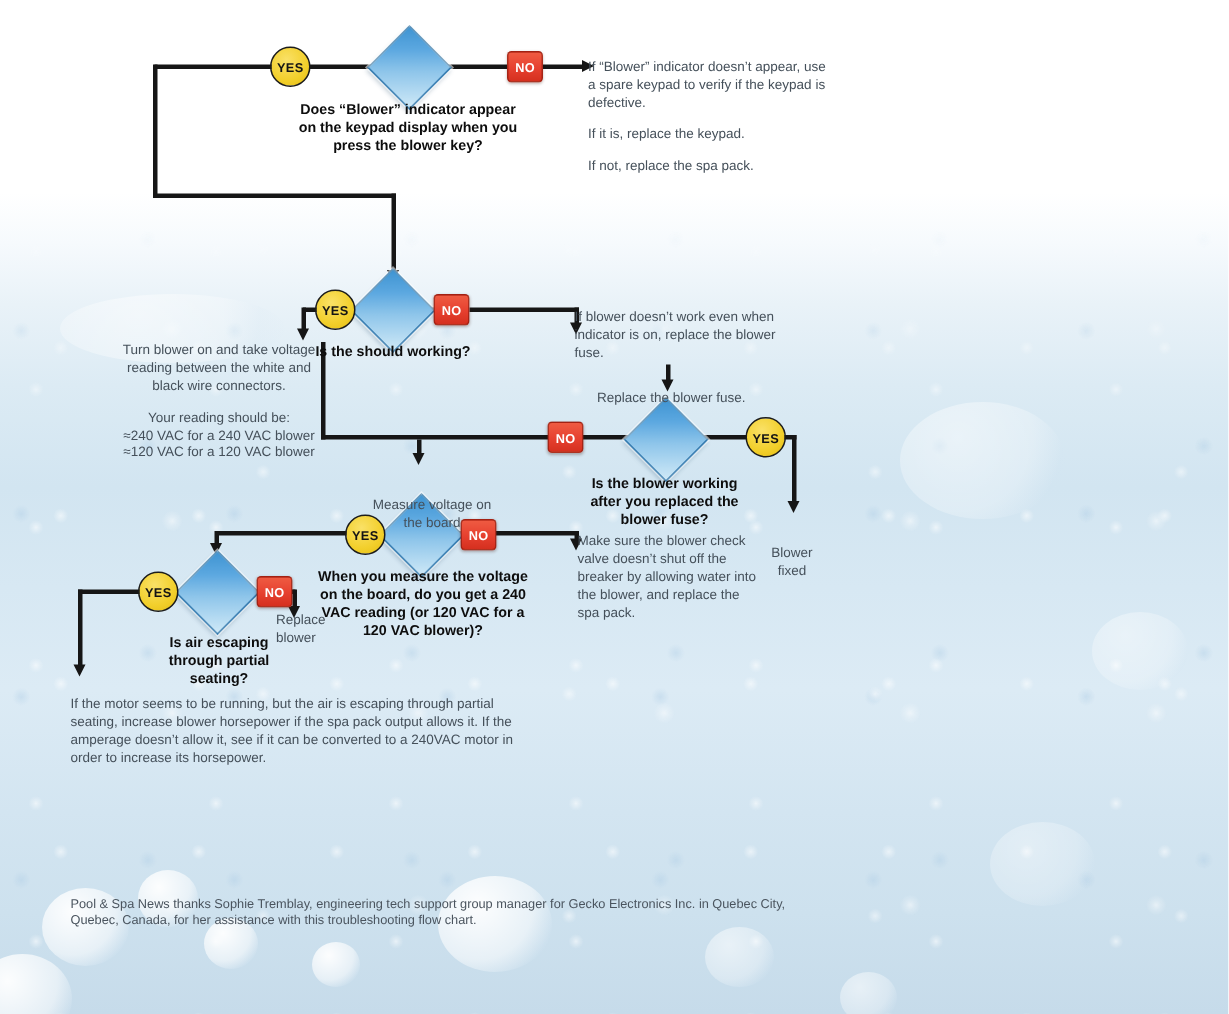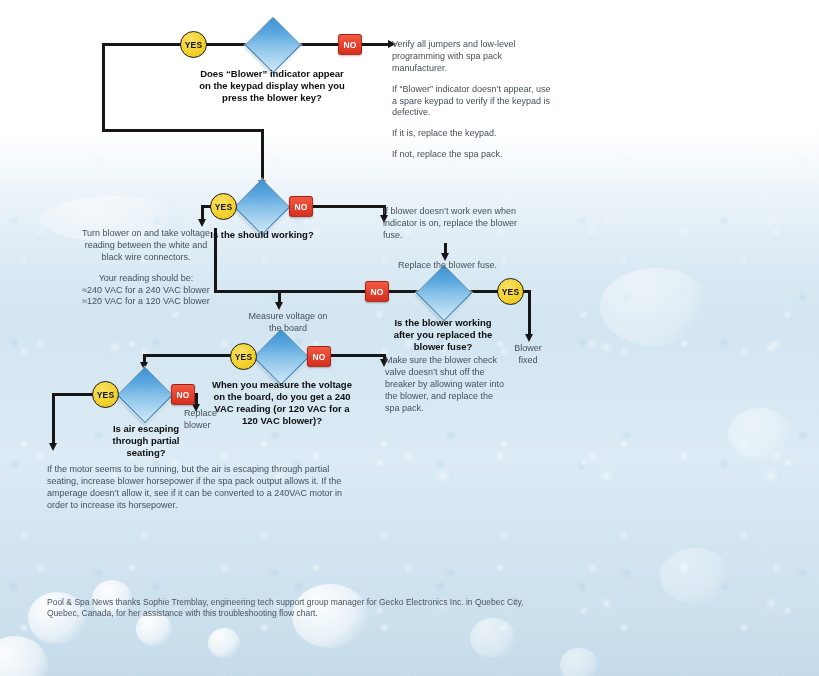--- a/index.html
+++ b/index.html
@@ -62,21 +62,21 @@
   }
   
   .q{
     position:absolute;font-weight:bold;color:#0d0d0d;
     font-size:9.5px;line-height:1.28;text-align:center;
   }
   .note{position:absolute;font-size:9px;line-height:1.32;color:#45505a;}
   .note p{margin:0 0 9px 0;}
   .note p:last-child{margin-bottom:0;}
   .right{text-align:center;}
-  .center{text-align:center;}
+  .center{text-align:center;margin-top:20px;}
   .credit{position:absolute;font-size:8.5px;color:#4a545e;line-height:1.35;}
 </style>
 </head>
 <body>
 
 <div class="canvas">
   <div class="bg"></div>
   <div class="speckles"></div>
 
   <div class="bubble" style="left:28px;top:592px;width:58px;height:52px"></div>
@@ -180,21 +180,20 @@
         <span>NO</span>
       </div>
 
     <div class="q" style="left:196px;top:68px;width:152px">Does “Blower” indicator appear on the keypad display when you press the blower key?</div>
     <div class="q" style="left:205px;top:229px;width:114px">Is the should working?</div>
     <div class="q" style="left:383px;top:317px;width:120px">Is the blower working after you replaced the blower fuse?</div>
     <div class="q" style="left:212px;top:379px;width:140px">When you measure the voltage on the board, do you get a 240 VAC reading (or 120 VAC for a 120 VAC blower)?</div>
     <div class="q" style="left:96px;top:423px;width:100px">Is air escaping through partial seating?</div>
 
     <div class="note" style="left:392px;top:39px;width:162px">
-      <p>Verify all jumpers and low-level programming with spa pack manufacturer.</p>
       <p>If “Blower” indicator doesn’t appear, use a spare keypad to verify if the keypad is defective.</p>
       <p>If it is, replace the keypad.</p>
       <p>If not, replace the spa pack.</p>
     </div>
 
     <div class="note right" style="left:80px;top:228px;width:132px">
       <p>Turn blower on and take voltage reading between the white and black wire connectors.</p>
       <div>Your reading should be:</div>
       <div>≈240 VAC for a 240 VAC blower</div>
       <div>≈120 VAC for a 120 VAC blower</div>

